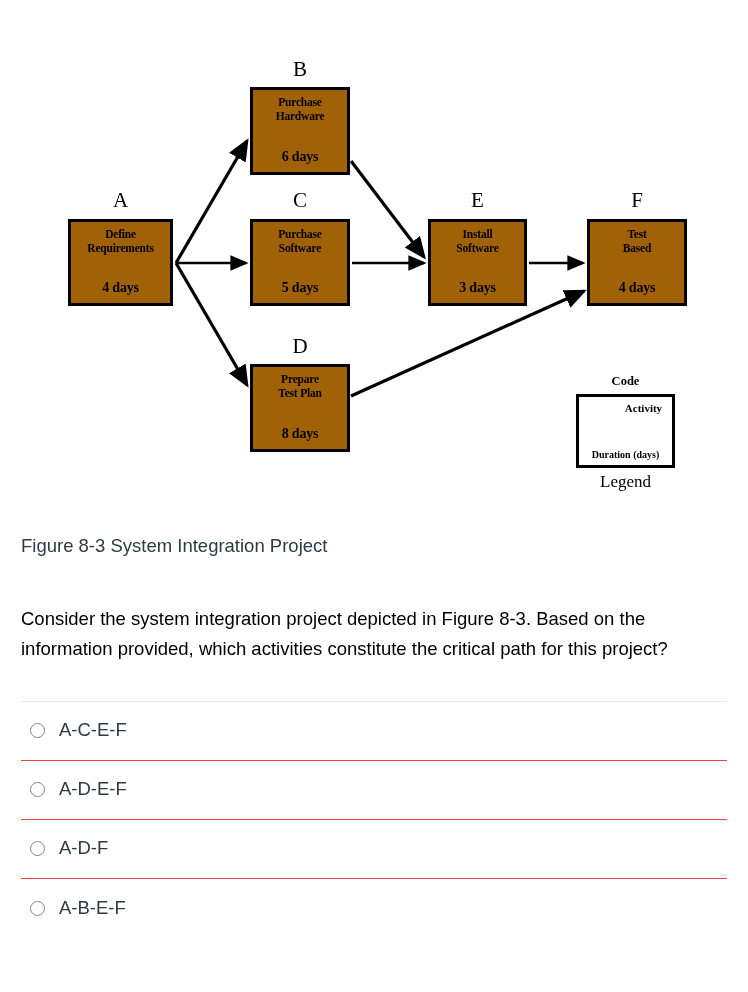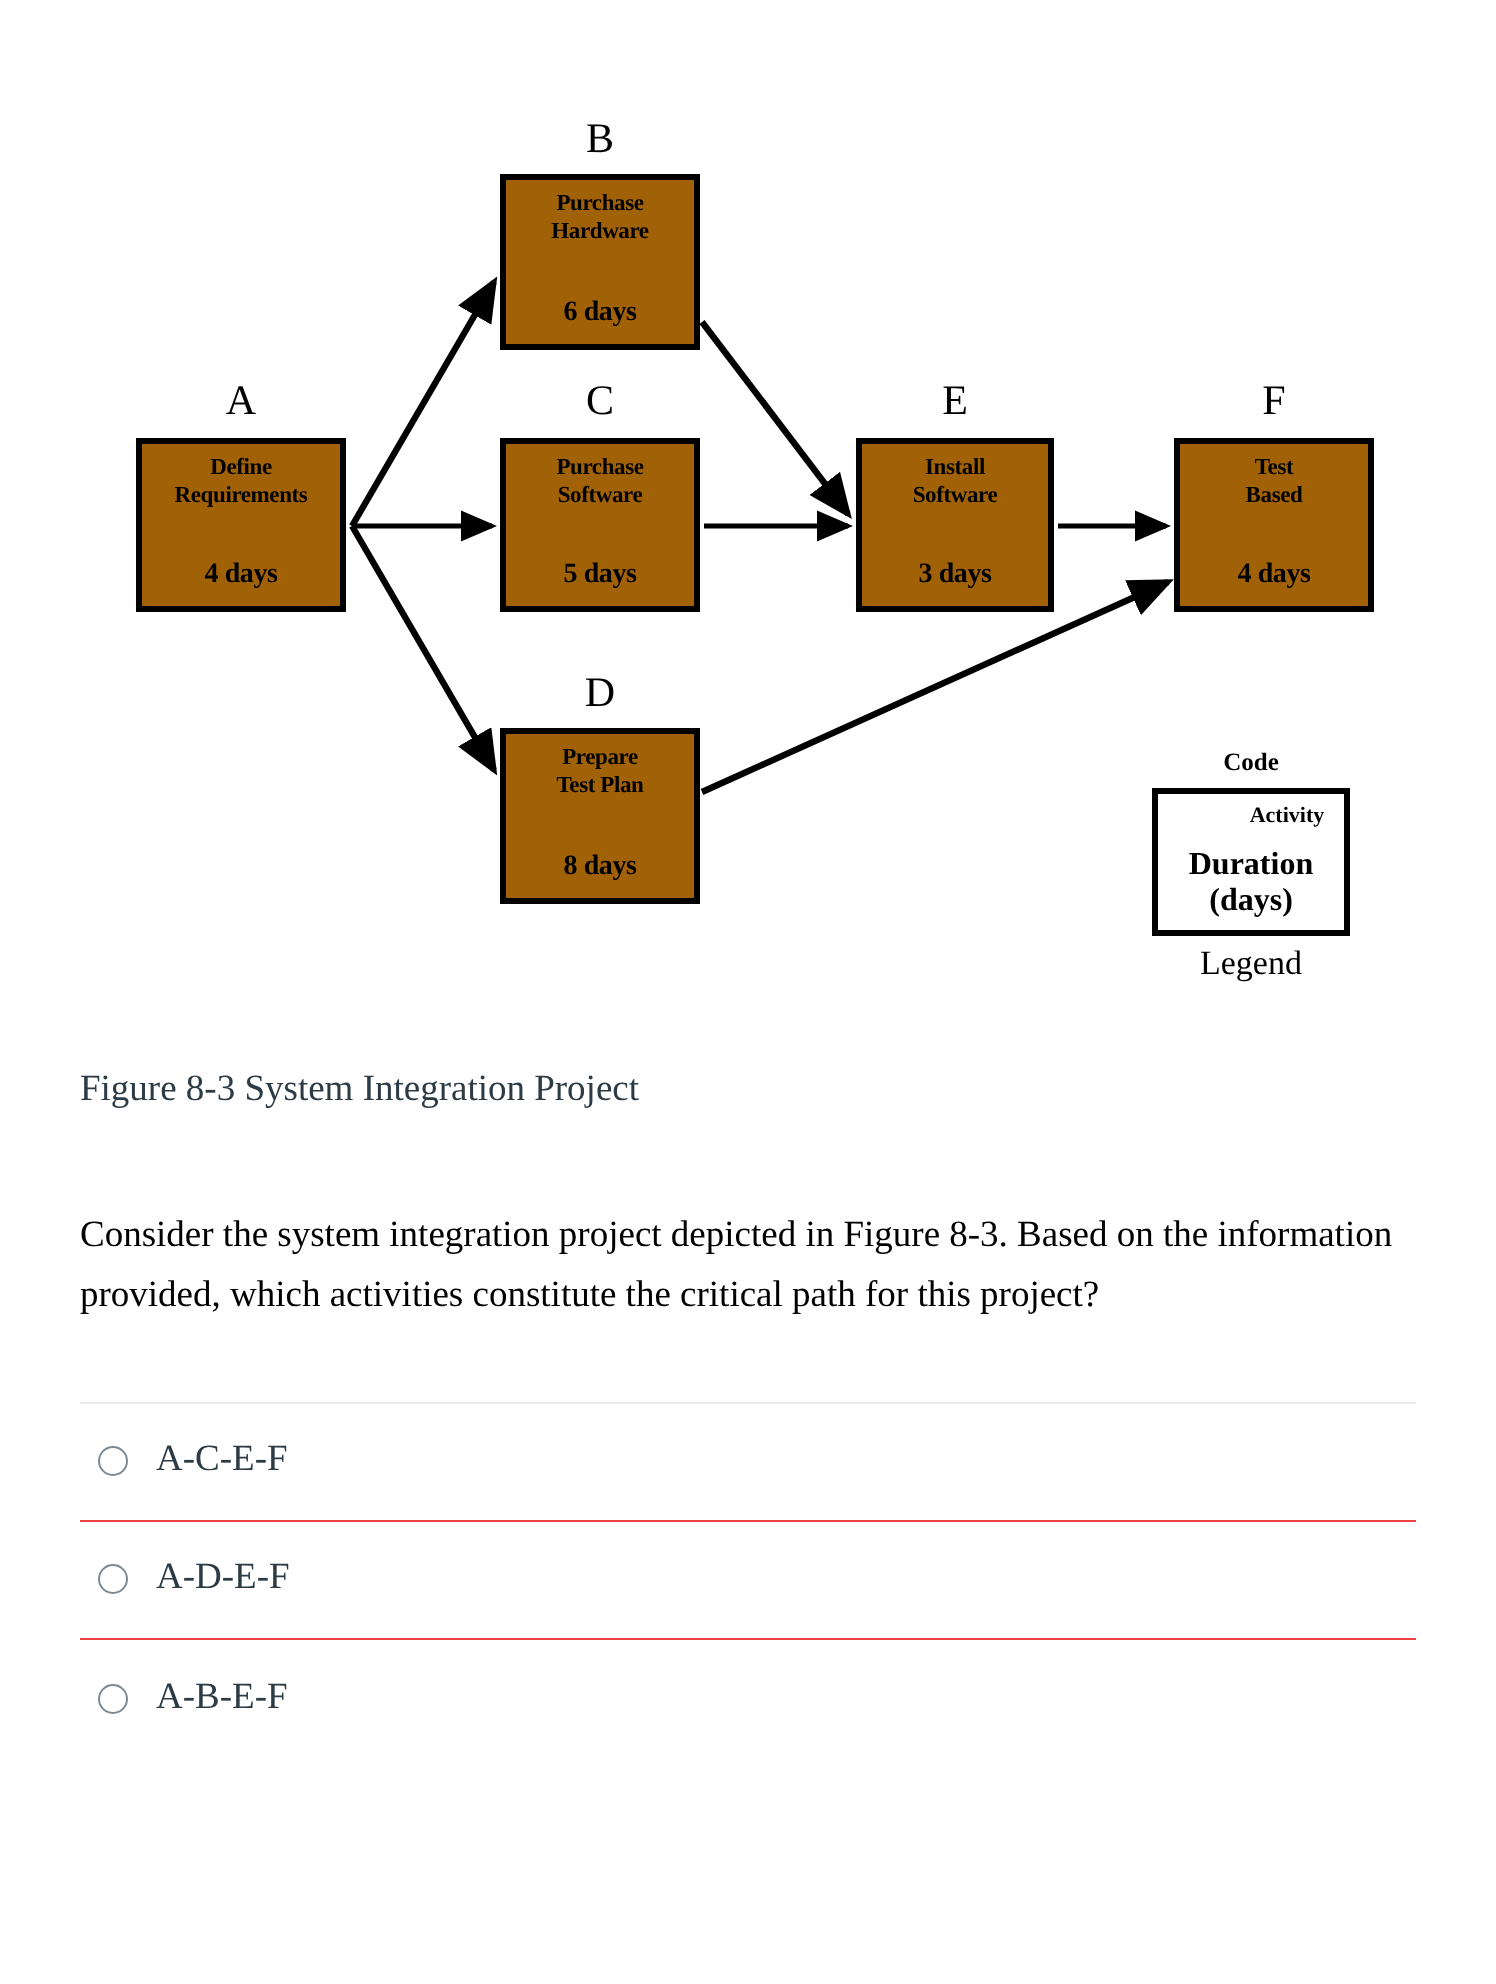--- a/index.html
+++ b/index.html
@@ -113,39 +113,38 @@
     font-weight: bold;
     color: #000000;
     margin-left: 36px;
   }
   #legend-duration {
     position: absolute;
     left: 0; right: 0;
     bottom: 5px;
     text-align: center;
     font-family: "Liberation Serif", serif;
-    font-size: 16px;
+    font-size: 10px;
     font-weight: bold;
     color: #000000;
   }
   #legend-caption {
     position: absolute;
     left: 576px;
     top: 472px;
     width: 99px;
     text-align: center;
     font-family: "Liberation Serif", serif;
     font-size: 17px;
     color: #000000;
   }
 
   
   #content {
-    padding: 0 40px;
-    font-family: Liberation Serif, serif;
+    padding: 0 21px;
   }
   #figure-caption {
     font-size: 18.5px;
     line-height: 1.5;
     color: #2d3b45;
     margin: 27px 0 0 0;
     font-weight: 400;
   }
   #question-text {
     font-size: 18.5px;
@@ -282,16 +281,20 @@
     <div class="option-row">
       <span class="radio"></span>
       <span class="option-label">A-C-E-F</span>
     </div>
     <div class="option-row">
       <span class="radio"></span>
       <span class="option-label">A-D-E-F</span>
     </div>
     <div class="option-row">
       <span class="radio"></span>
+      <span class="option-label">A-D-F</span>
+    </div>
+    <div class="option-row">
+      <span class="radio"></span>
       <span class="option-label">A-B-E-F</span>
     </div>
   </div>
 </div>
 
 </body></html>

